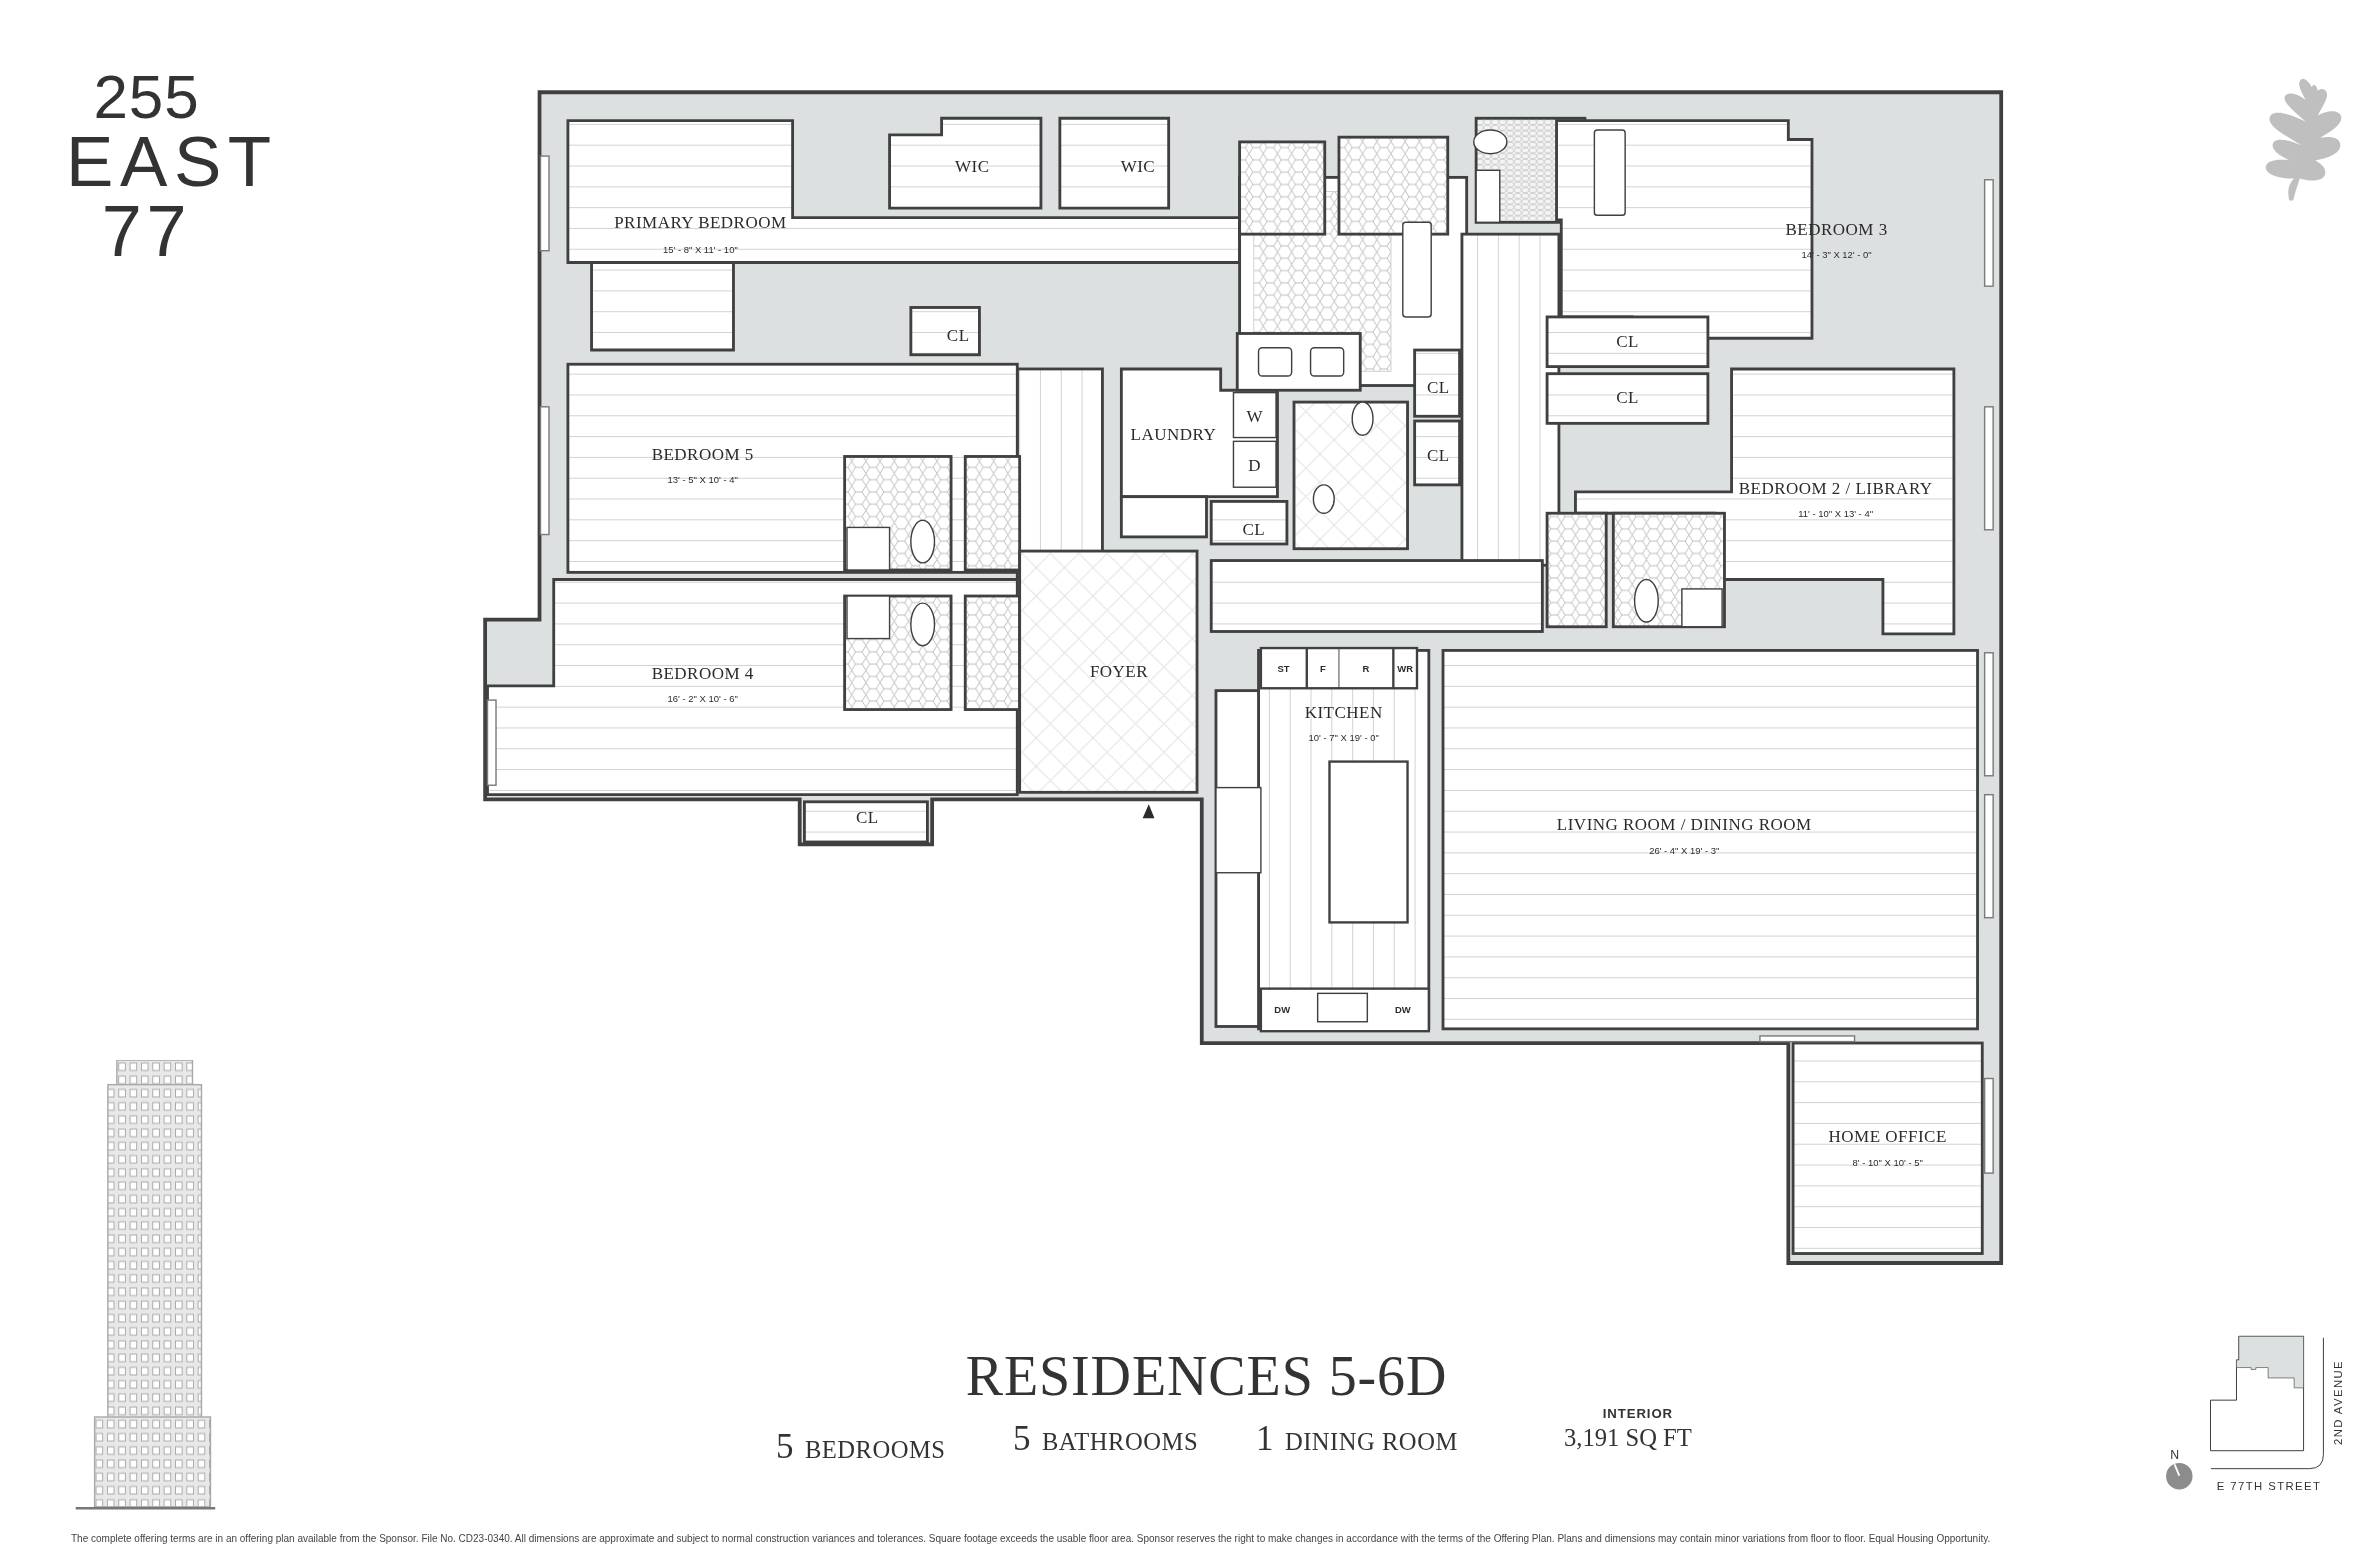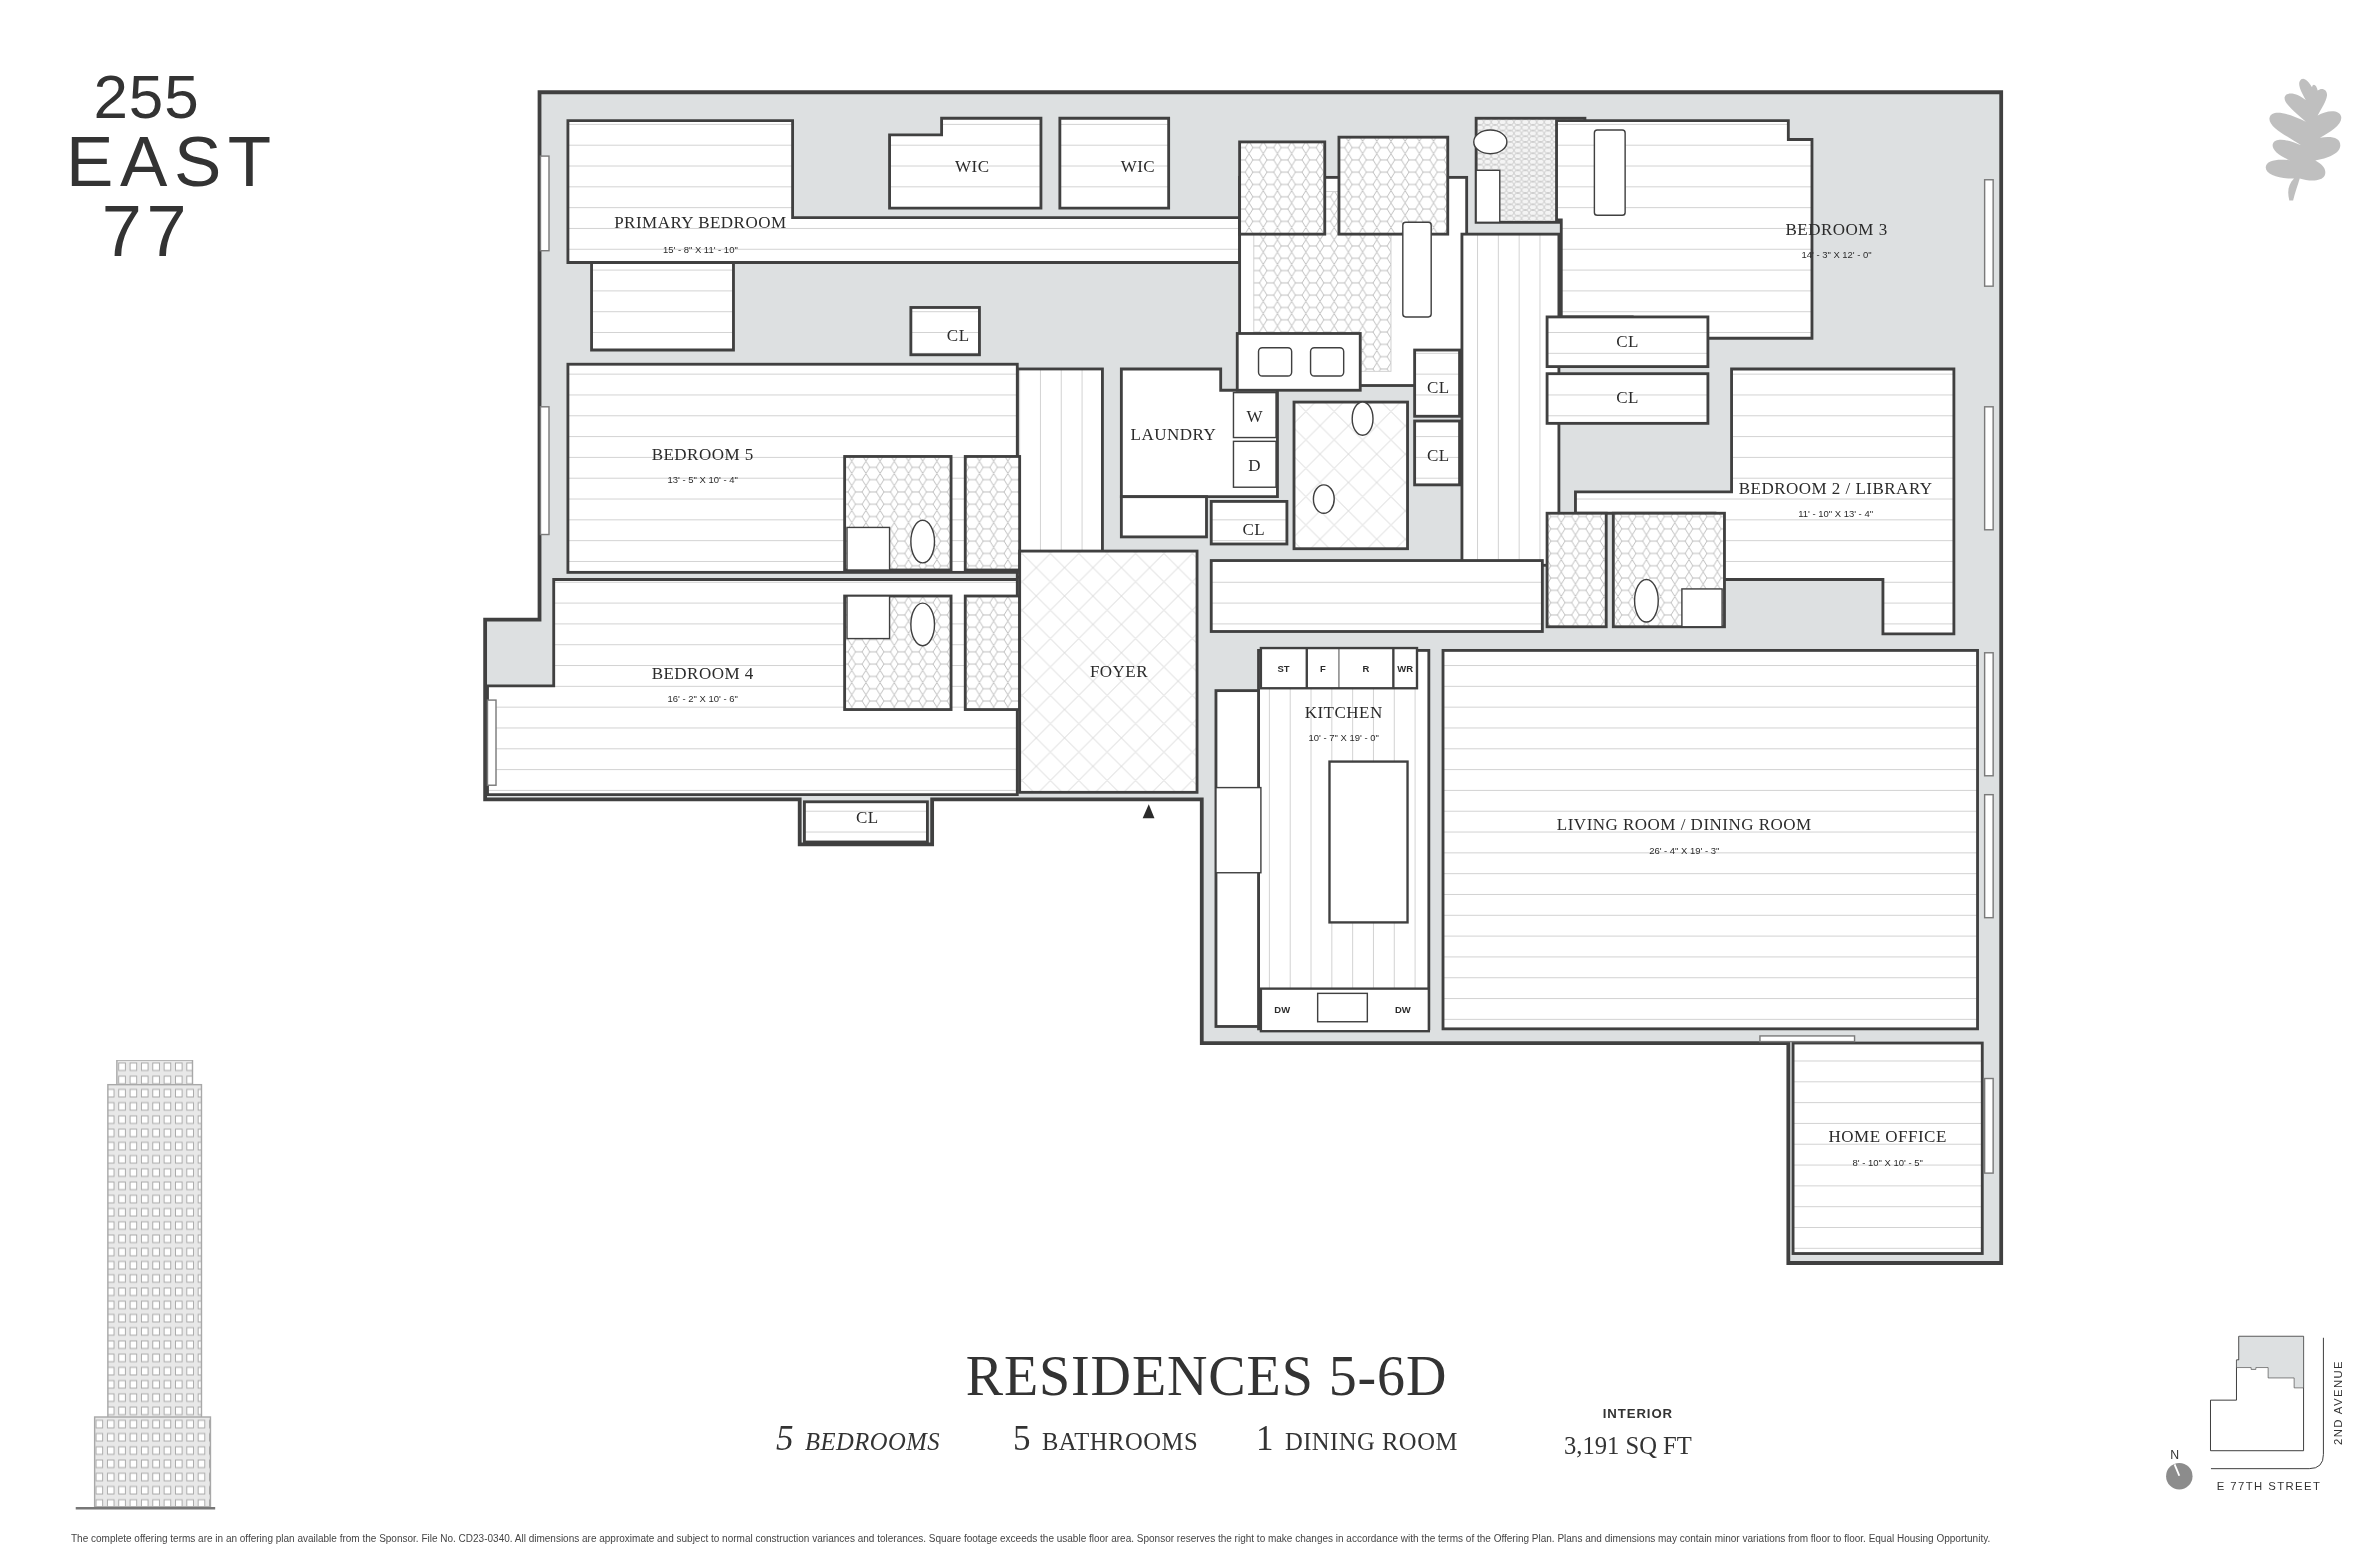--- a/index.html
+++ b/index.html
@@ -229,32 +229,32 @@
   </defs>
   <rect x="97" y="0" width="160" height="55" fill="url(#bldgWin)" stroke="#a8a8a8" stroke-width="3"></rect>
   <rect x="78" y="52" width="198" height="720" fill="url(#bldgWin)" stroke="#a8a8a8" stroke-width="3"></rect>
   <rect x="50" y="755" width="245" height="190" fill="url(#bldgWin)" stroke="#a8a8a8" stroke-width="3"></rect>
   <line x1="10" y1="948" x2="305" y2="948" stroke="#777" stroke-width="5"></line>
 </svg>
 
 <div class="abs title">RESIDENCES 5-6D</div>
 
 <div class="abs stats">
-  <div class="stat" style="left:0;top:0;font-style:italic;">
+  <div class="stat" style="left:0;top:8px;">
     <span class="num">5</span><span class="lbl">BEDROOMS</span>
   </div>
   <div class="stat" style="left:237px;top:0;font-family:Liberation Serif, serif;">
     <span class="num">5</span><span class="lbl">BATHROOMS</span>
   </div>
   <div class="stat" style="left:480px;top:0;">
     <span class="num">1</span><span class="lbl">DINING ROOM</span>
   </div>
   <div class="stat" style="left:788px;top:-13.2px;text-align:right;width:109px;">
     <div class="interior-cap">INTERIOR</div>
-    <div style="font-size:24.6px;margin-top:11px;">3,191 SQ FT</div>
+    <div style="font-size:24.6px;margin-top:3px;">3,191 SQ FT</div>
   </div>
 </div>
 
 <svg class="abs" style="left:2157px;top:1334px;" width="227" height="189" viewBox="0 0 480 400">
   <path d="M113,140 L168,140 L168,55 L173,55 L173,5 L310,5 L310,247 L113,247 Z" fill="#ffffff" stroke="#333" stroke-width="2"></path>
   <path d="M173,5 L310,5 L310,114 L290,114 L290,93 L235,93 L235,71 L209,71 L209,75 L199,75 L199,71 L168,71 L168,55 L173,55 Z" fill="#dde0e1" stroke="#555" stroke-width="1.5"></path>
   <path d="M352,8 L352,255 Q352,285 322,285 L114,285" fill="none" stroke="#333" stroke-width="2"></path>
   <text class="street" x="237" y="330" text-anchor="middle">E 77TH STREET</text>
   <text class="street" x="0" y="0" transform="translate(392,235) rotate(-90)">2ND AVENUE</text>
   <text x="28" y="265" font-family="Liberation Sans, DejaVu Sans, sans-serif" font-size="26" fill="#333">N</text>

